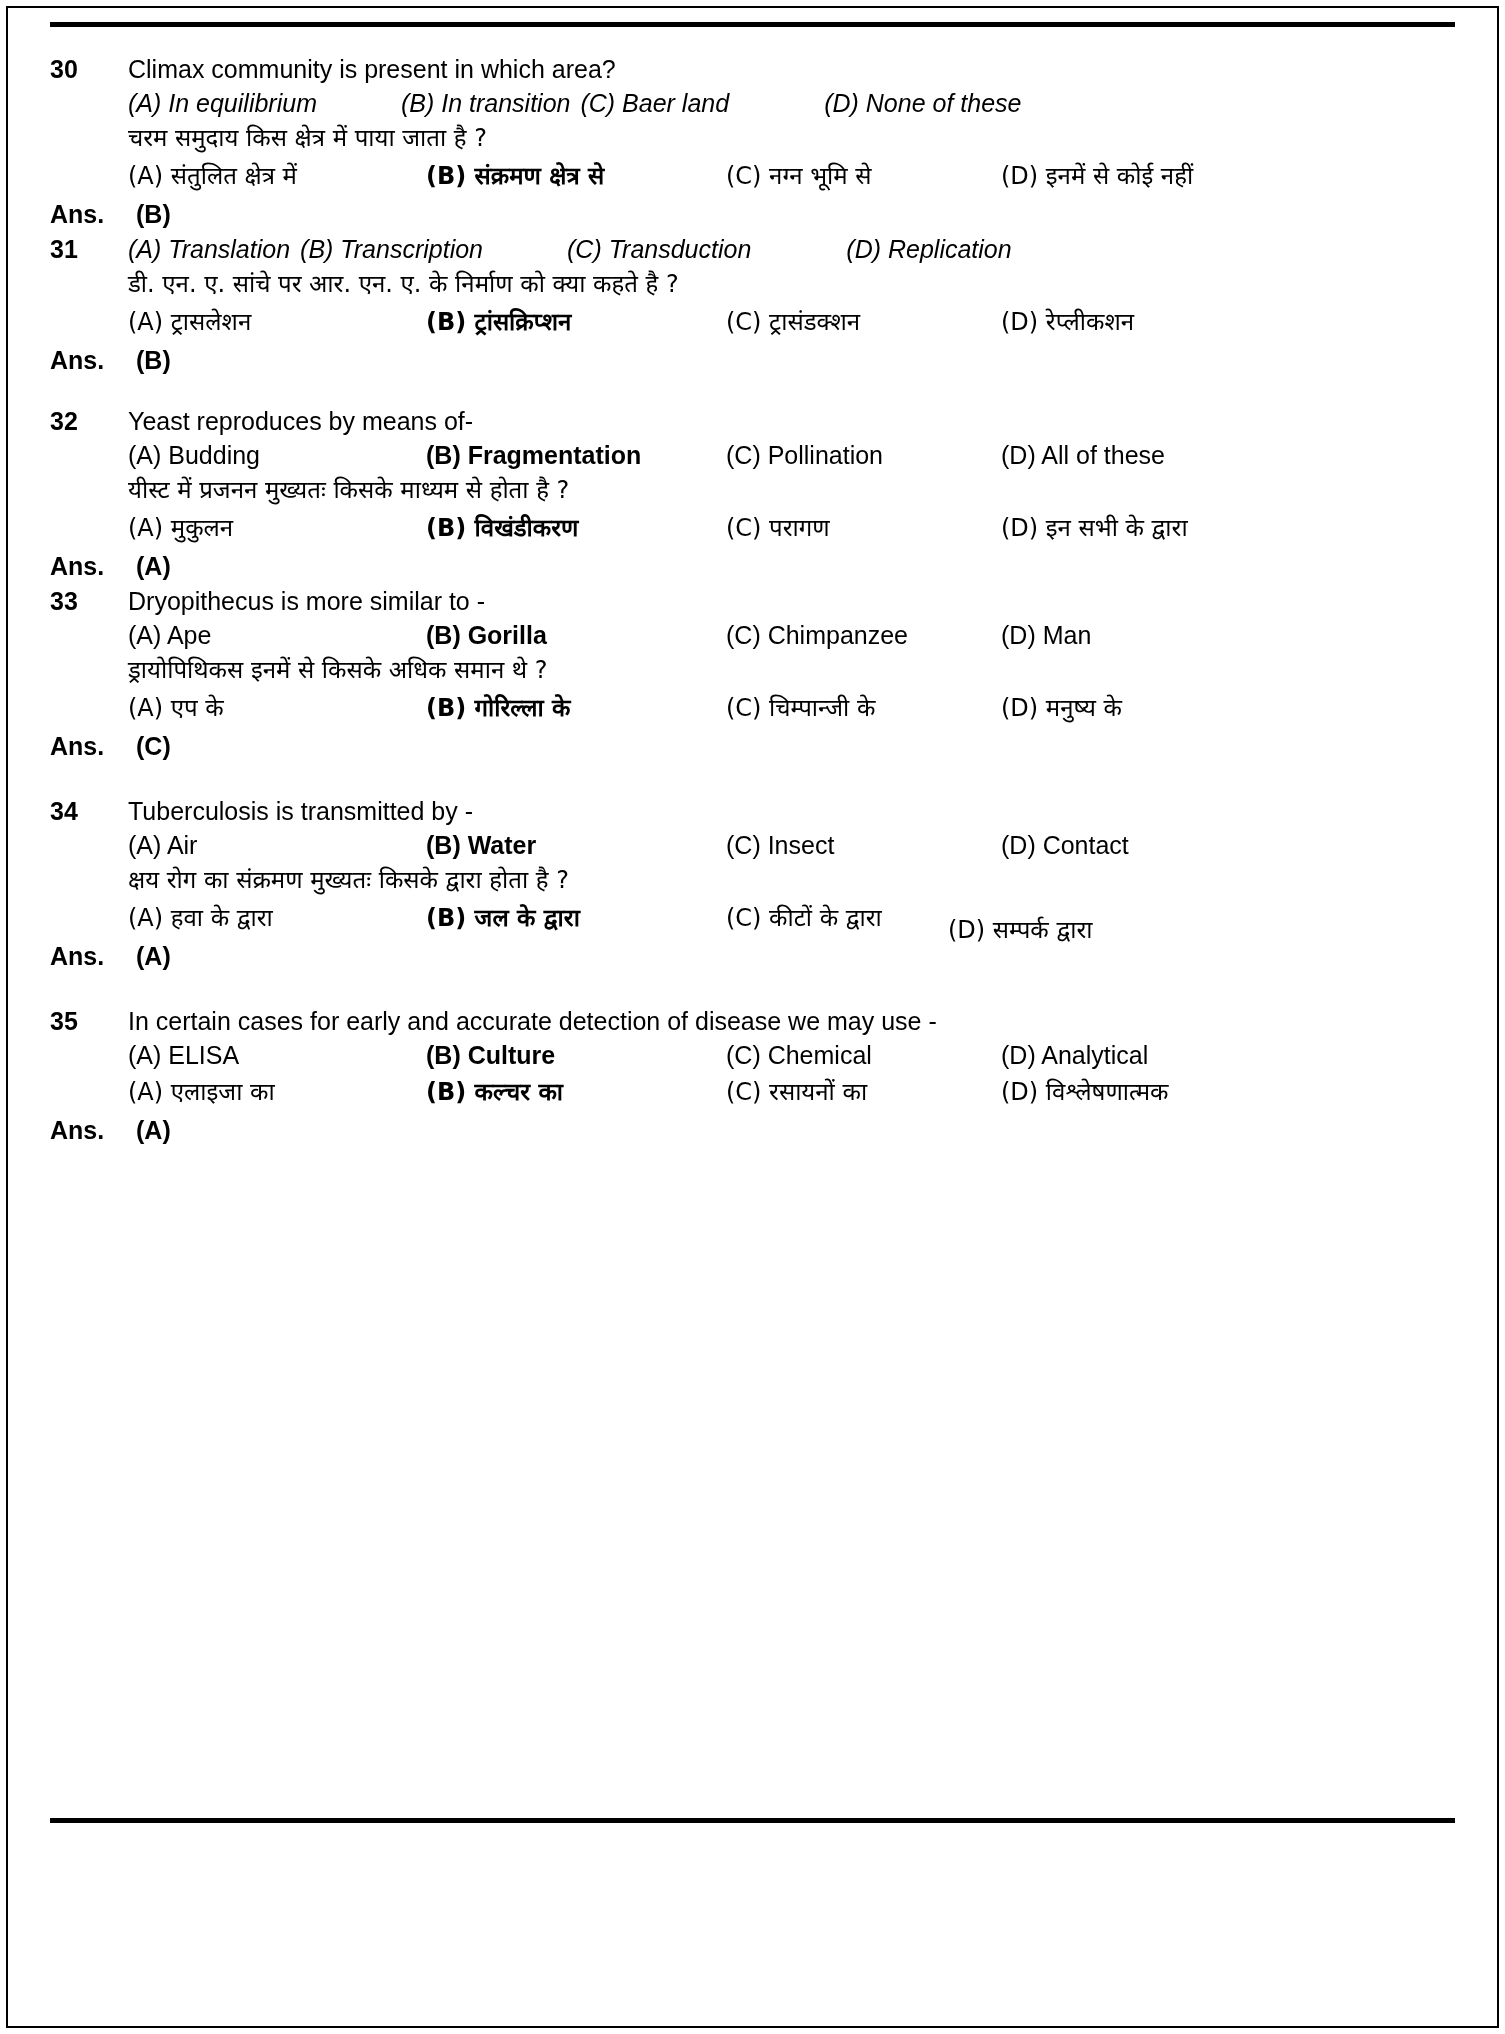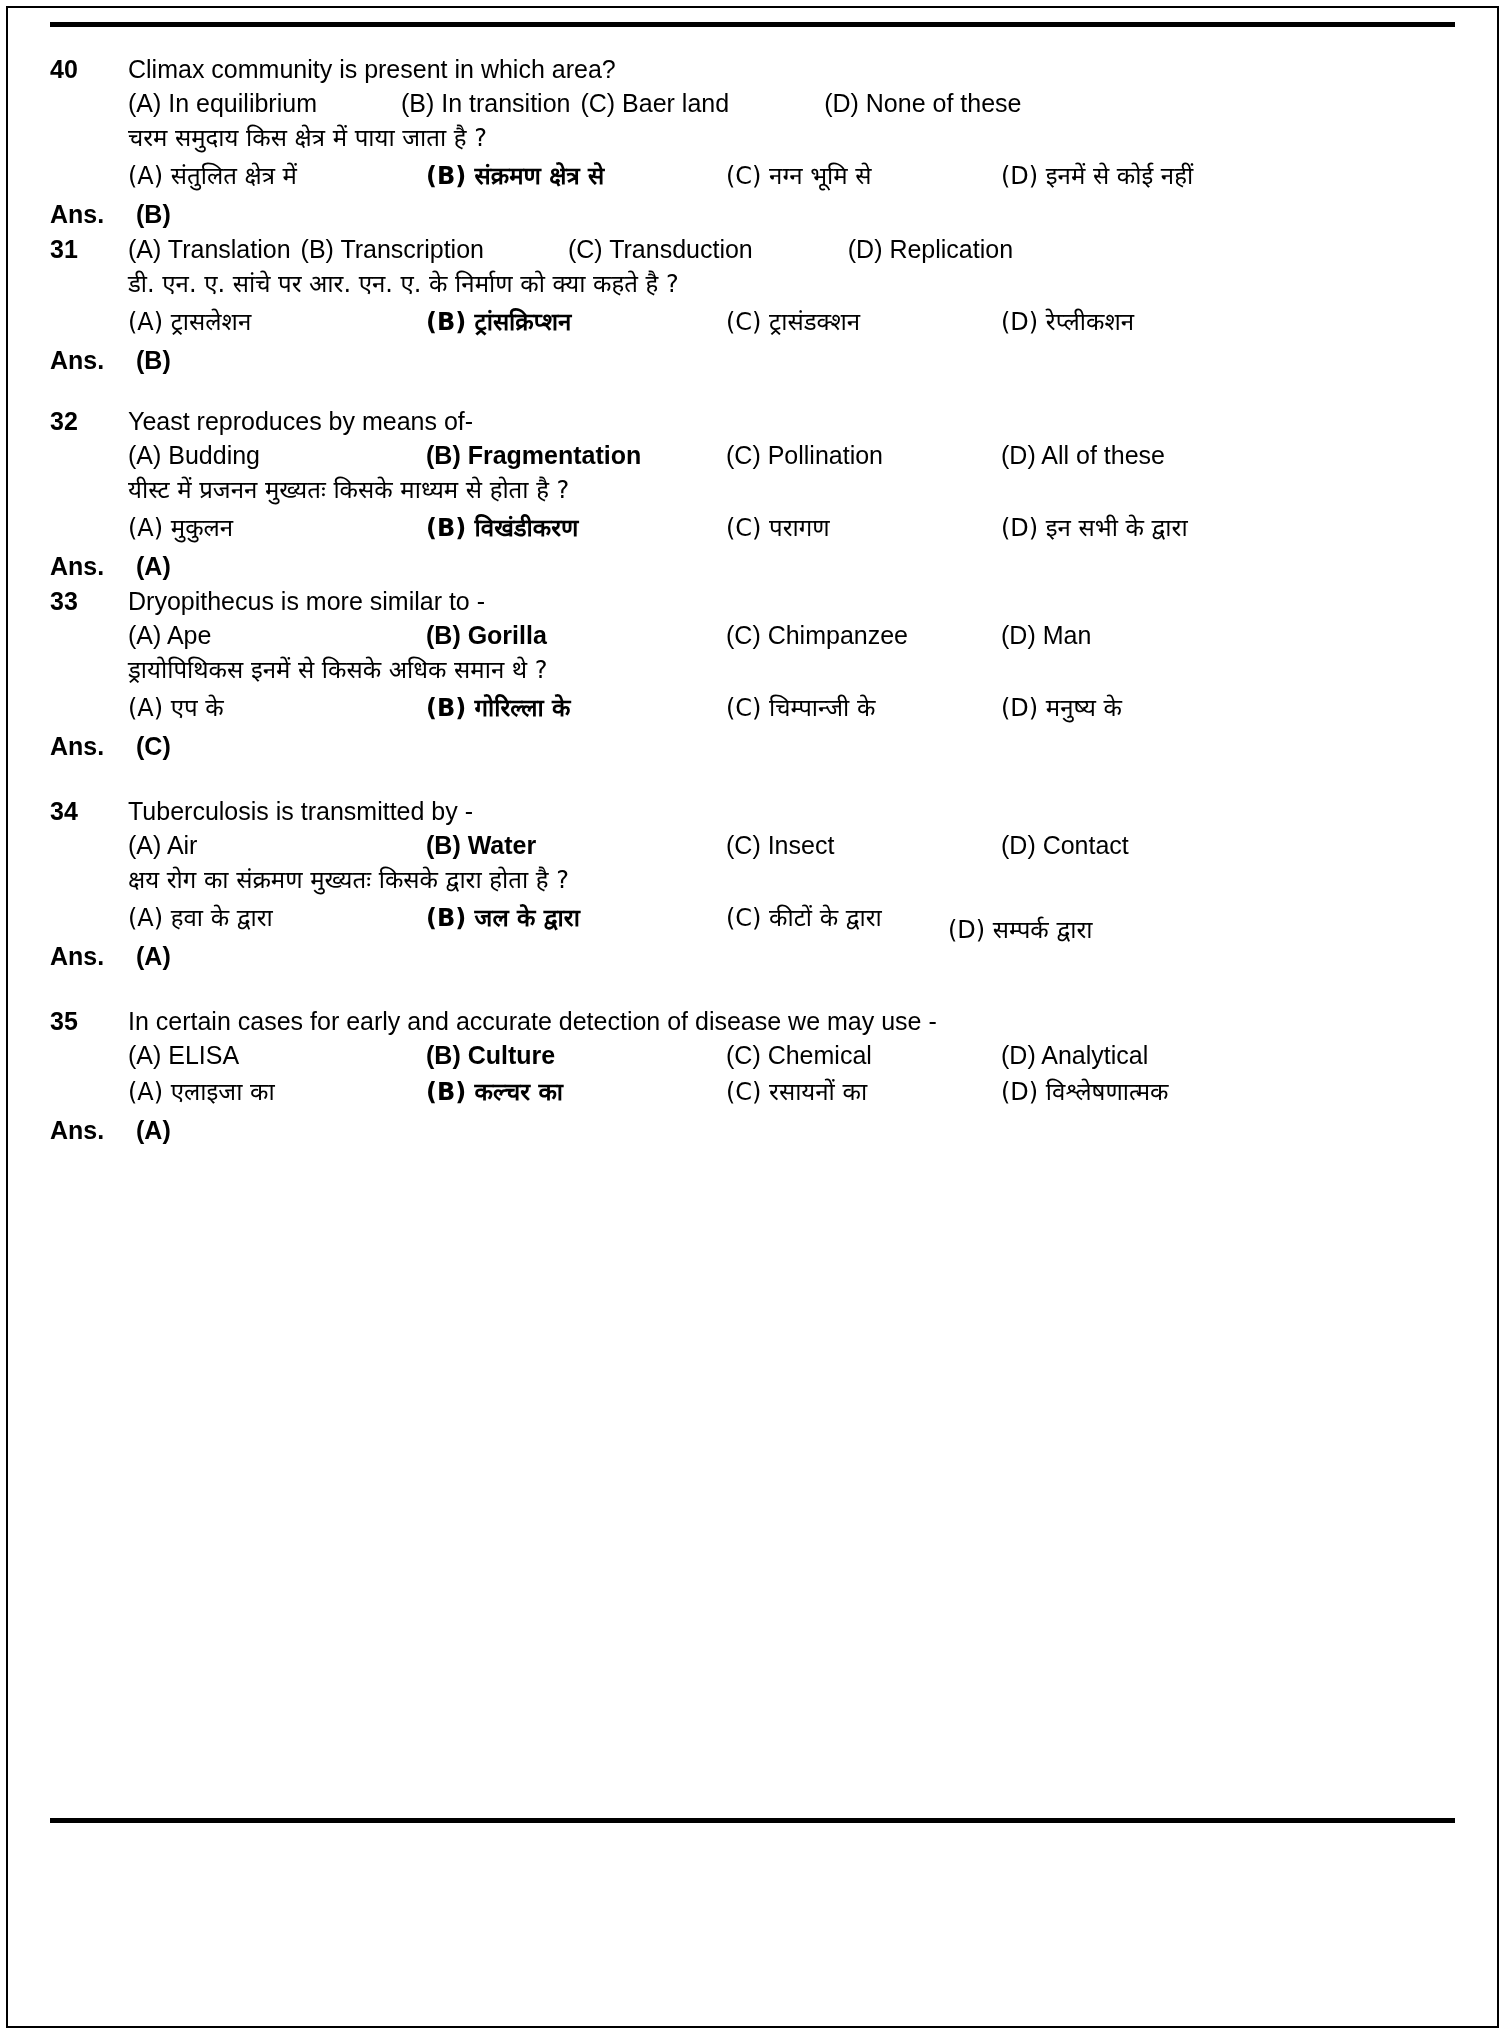--- a/index.html
+++ b/index.html
@@ -89,21 +89,21 @@
     font-size: 24px;
     height: 40px;
     line-height: 40px;
   }
   .opt { position: absolute; top: 0; }
   .c1 { left: 0px; }
   .c2 { left: 298px; font-weight: bold; }
   .c3 { left: 598px; }
   .c4 { left: 873px; }
   
-  .opts.flow { position: static; height: auto; }
+  .opts.flow { position: static; height: auto; font-style: italic; }
   .opts.flow .opt { position: static; display: inline; }
   .opts.flow .sp1 { display:inline-block; width: 84px; }
   .opts.flow .sp2 { display:inline-block; width: 10px; }
   .opts.flow .sp3 { display:inline-block; width: 95px; }
 
   .ansrow { display: flex; align-items: flex-start; gap: 8px; }
   .ansrow .lbl {
     width: 78px;
     flex: 0 0 78px;
     font-size: 25px;
@@ -123,21 +123,21 @@
 
 <div class="page">
   <div class="page-frame"></div>
   <div class="rule rule-top"></div>
   <div class="rule rule-bottom"></div>
 
   <div class="content">
 
     <div class="qblock">
       <div class="row">
-        <div class="gutter">40</div>
+        <div class="gutter">30</div>
         <div class="body">
           <div class="stem">Climax community is present in which area?</div>
           <div class="opts flow">
             <span class="opt">(A) In equilibrium</span><span class="sp1"></span><span class="opt">(B) In transition</span><span class="sp2"></span><span class="opt">(C) Baer land</span><span class="sp3"></span><span class="opt">(D) None of these</span>
           </div>
           <div class="stem hi">चरम समुदाय किस क्षेत्र में पाया जाता है ?</div>
           <div class="opts hi">
             <span class="opt c1">(A) संतुलित क्षेत्र में</span>
             <span class="opt c2">(B) संक्रमण क्षेत्र से</span>
             <span class="opt c3">(C) नग्न भूमि से</span>

